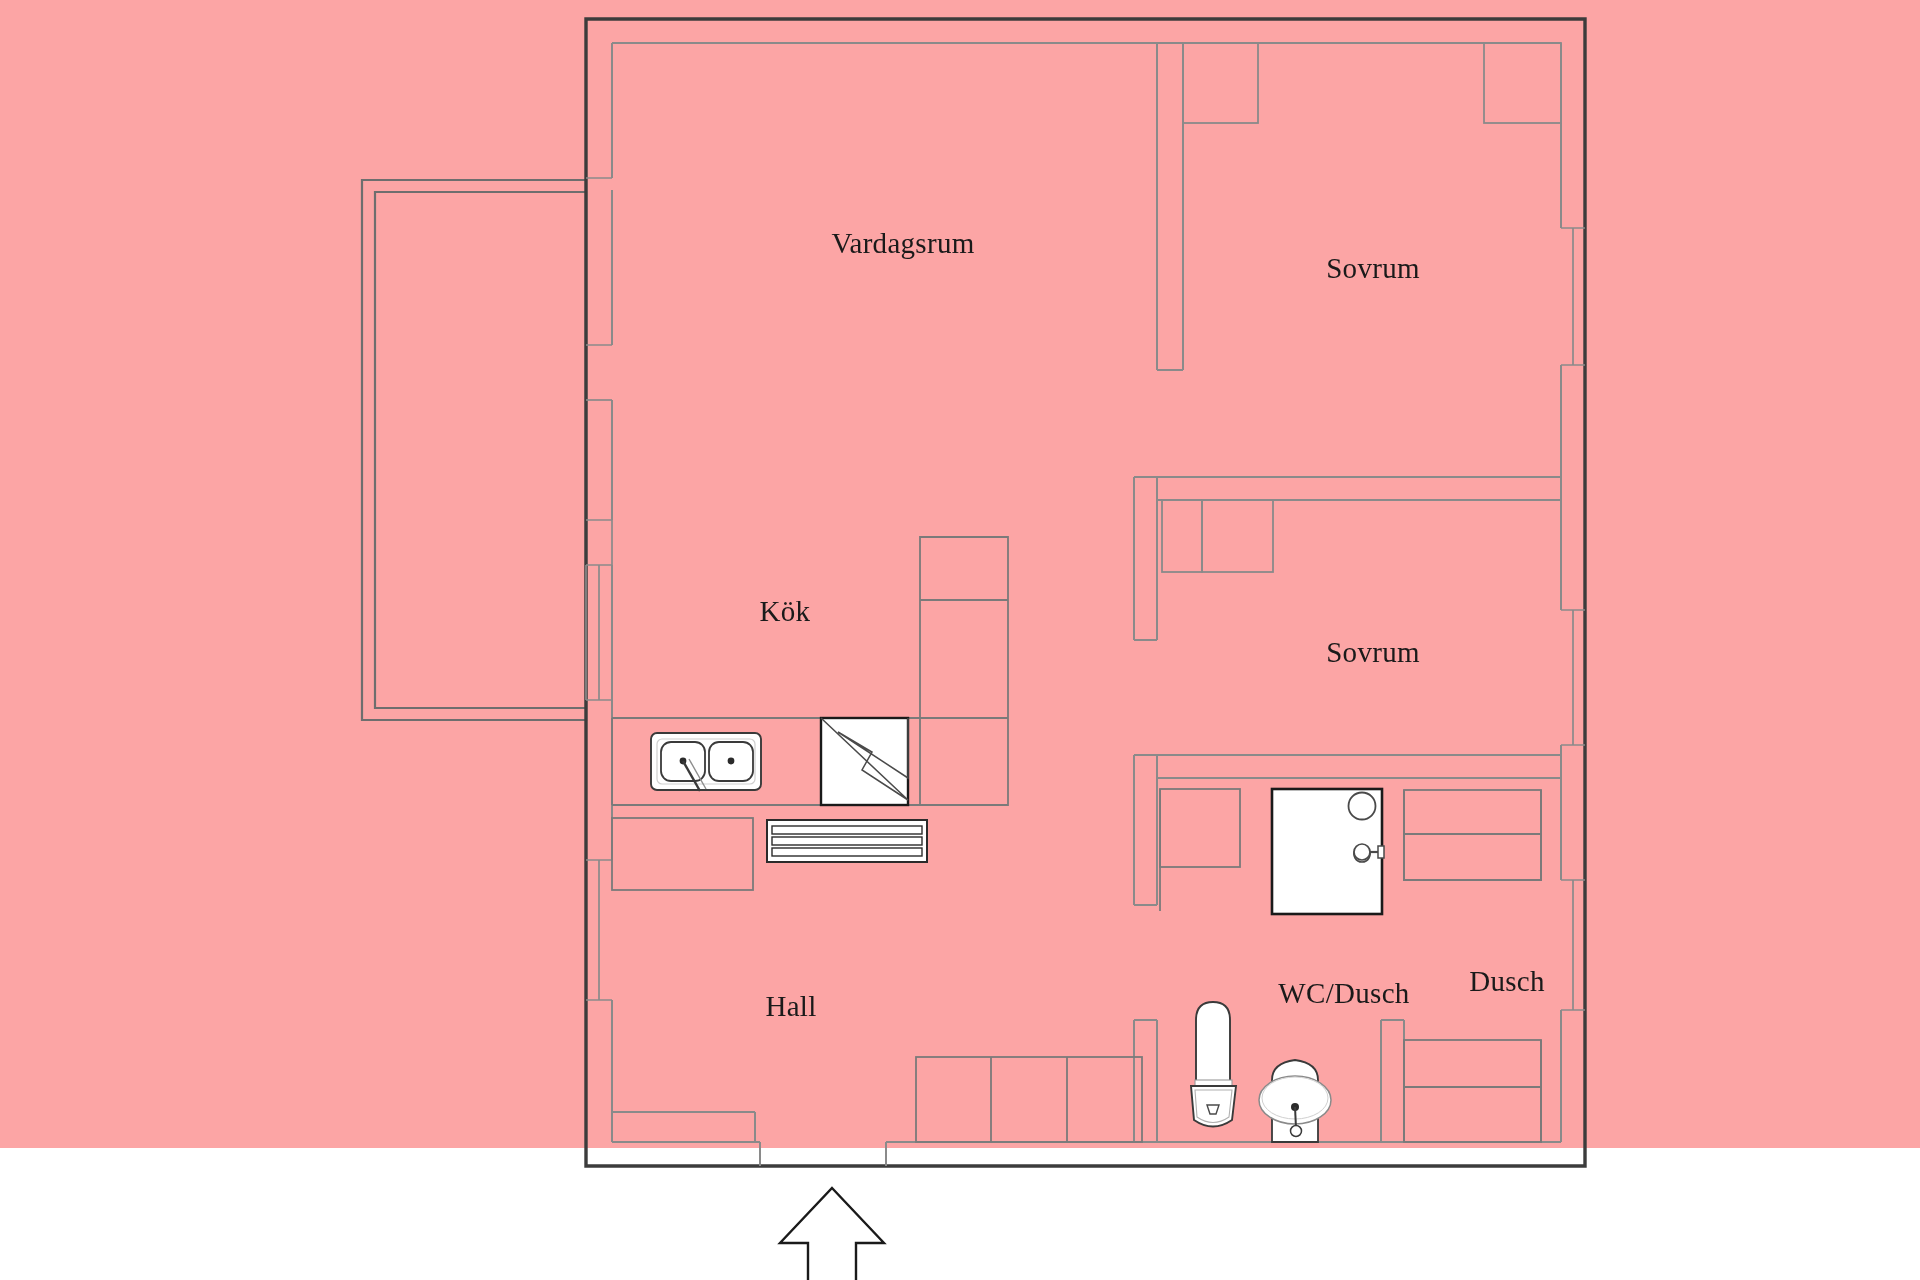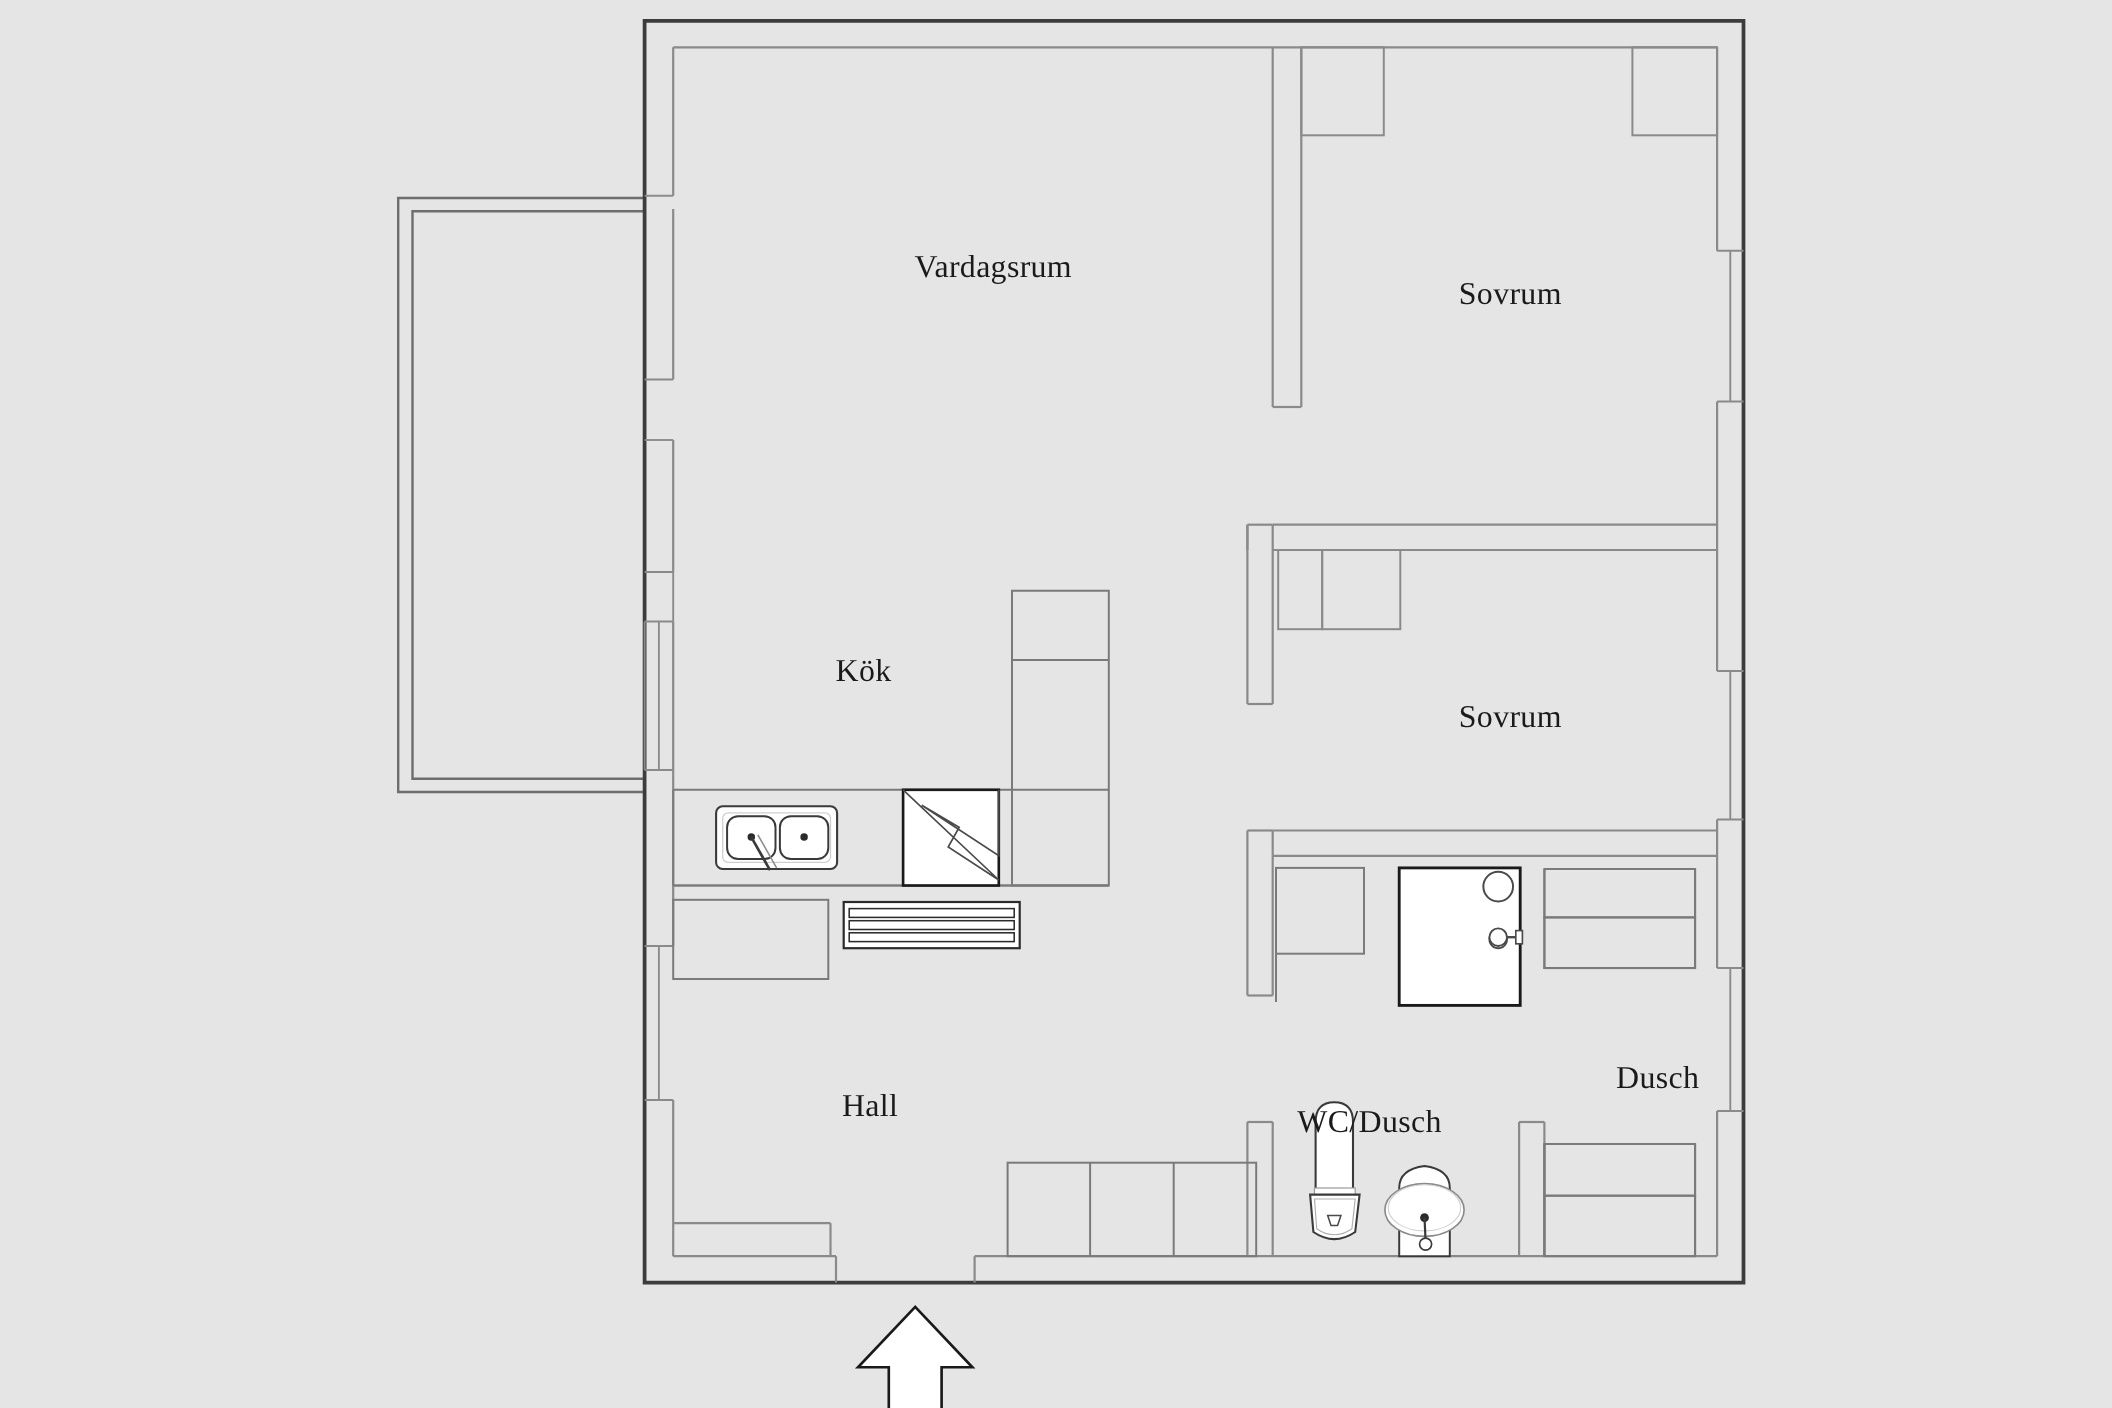--- a/index.html
+++ b/index.html
@@ -1,18 +1,18 @@
 <!DOCTYPE html>
 <html><head>
 <meta charset="utf-8">
 <style>
   html,body{margin:0;padding:0;background:#ffffff;}
   body{width:1920px;height:1280px;overflow:hidden;
        font-family:"Liberation Serif","DejaVu Serif",serif;}
-  #plan-root{position:relative;width:1920px;height:1280px;background:#e5e5e5;}
+  #plan-root{position:relative;width:1920px;height:1148px;background:#fca5a5;}
   #plan-svg{position:absolute;left:0;top:0;width:1920px;height:1280px;display:block;}
   .room-label{position:absolute;transform:translate(-50%,-50%);
               font-family:"Liberation Serif","DejaVu Serif",serif;
               font-size:29px;color:#1a1a1a;white-space:nowrap;letter-spacing:.3px;}
 </style>
 </head>
 <body>
 
 <div id="plan-root">
 
@@ -209,16 +209,16 @@
       <path d="M 760,1142 L 760,1166"></path>
     </g>
 
   </svg>
 
   <div class="room-label" style="left:903px;top:243px;">Vardagsrum</div>
   <div class="room-label" style="left:1373px;top:268px;">Sovrum</div>
   <div class="room-label" style="left:785px;top:611px;text-align:center;">Kök</div>
   <div class="room-label" style="left:1373px;top:652px;">Sovrum</div>
   <div class="room-label" style="left:791px;top:1006px;">Hall</div>
-  <div class="room-label" style="left:1245px;top:993px;margin-top:28px;">WC/Dusch</div>
+  <div class="room-label" style="left:1344px;top:993px;">WC/Dusch</div>
   <div class="room-label" style="left:1507px;top:981px;">Dusch</div>
 
 </div>
 
 </body></html>

